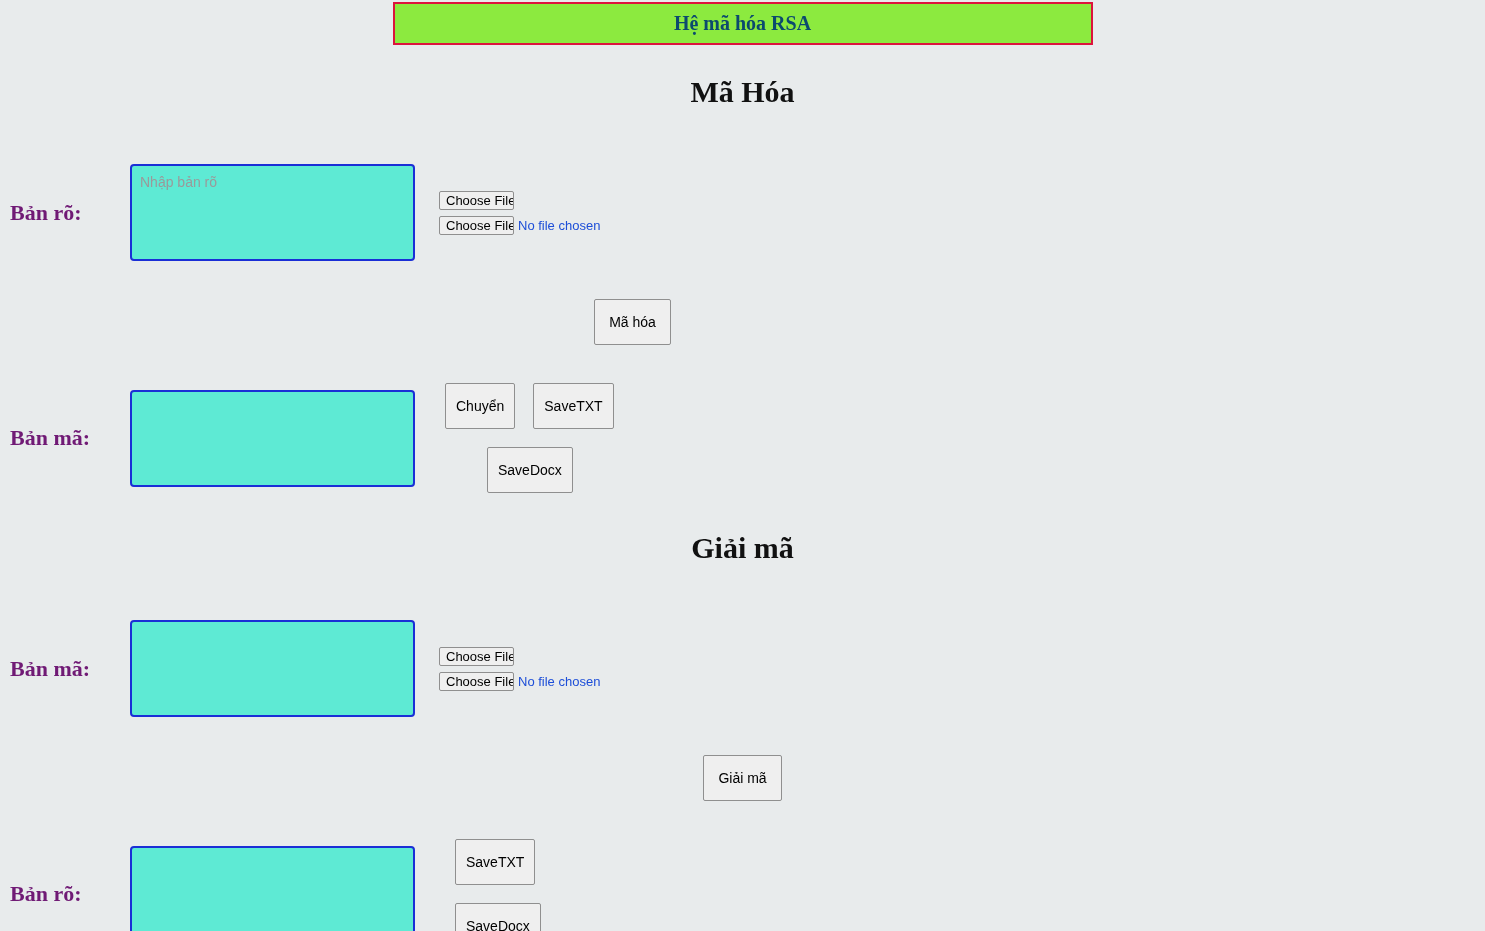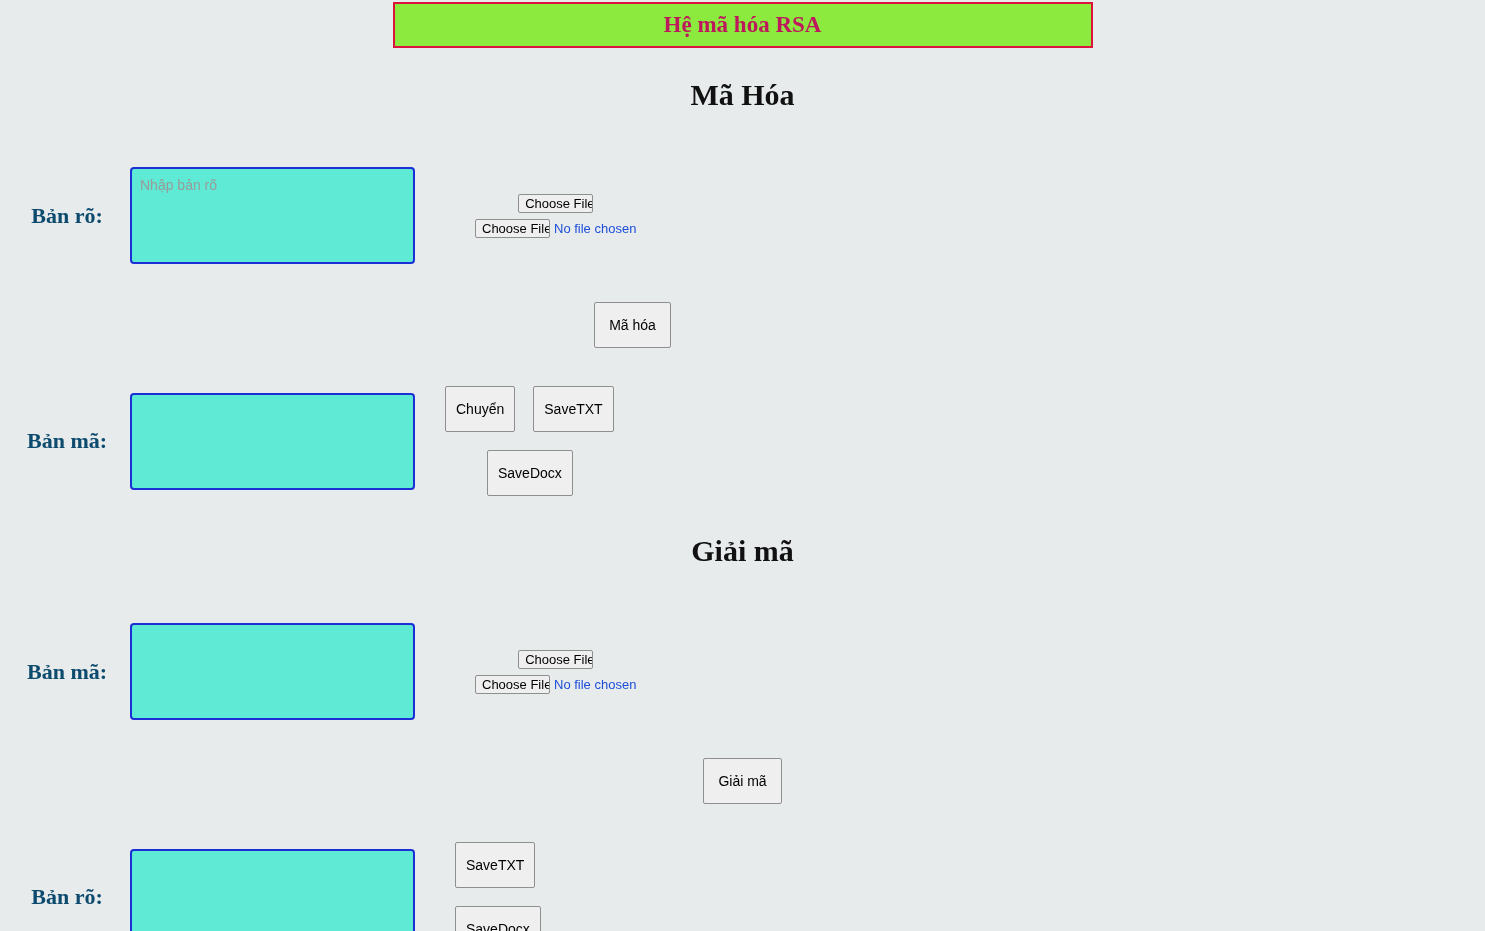--- a/index.html
+++ b/index.html
@@ -16,24 +16,24 @@
     }
     .header {
       width: 700px;
       margin: 2px auto 0;
       text-align: center;
       background-color: #8cea3f;
       border: 2px solid crimson;
       padding: 8px 0;
     }
     .header h1 {
-      color: #be185d;
+      color: #0c4a6e;
       font-family: "Times New Roman", serif;
       font-weight: bold;
-      font-size: 23px;
+      font-size: 20px;
     }
     .main {
       display: flex;
       flex-direction: column;
       padding: 0 10px;
       margin-top: 30px;
     }
     .column {
       flex: 1;
       display: flex;
@@ -49,47 +49,47 @@
     }
     .row {
       display: flex;
       flex-direction: row;
       align-items: center;
       width: 100%;
       margin-bottom: 38px;
     }
     .label {
       width: 120px;
-      text-align: center;
+      text-align: left;
       font-family: "Times New Roman", serif;
       font-size: 22px;
       font-weight: bold;
-      color: #0c4a6e;
+      color: #701a75;
       padding-right: 6px;
     }
     .textarea {
       width: 285px;
       height: 97px;
       border: 2px solid #1a2fd6;
       border-radius: 4px;
       resize: none;
       padding: 8px;
       font-family: Arial, sans-serif;
       font-size: 14px;
       background: #5eead4;
     }
     .textarea::placeholder {
       color: #9a9a9a;
     }
     .side-controls {
-      margin-left: 60px;
+      margin-left: 24px;
       display: flex;
       flex-direction: column;
       gap: 6px;
-      align-items: center;
+      align-items: flex-start;
     }
     .file-input-row {
       display: flex;
       align-items: center;
       gap: 4px;
       max-width: 280px;
       overflow: hidden;
       white-space: nowrap;
     }
     .choose-file-btn {

